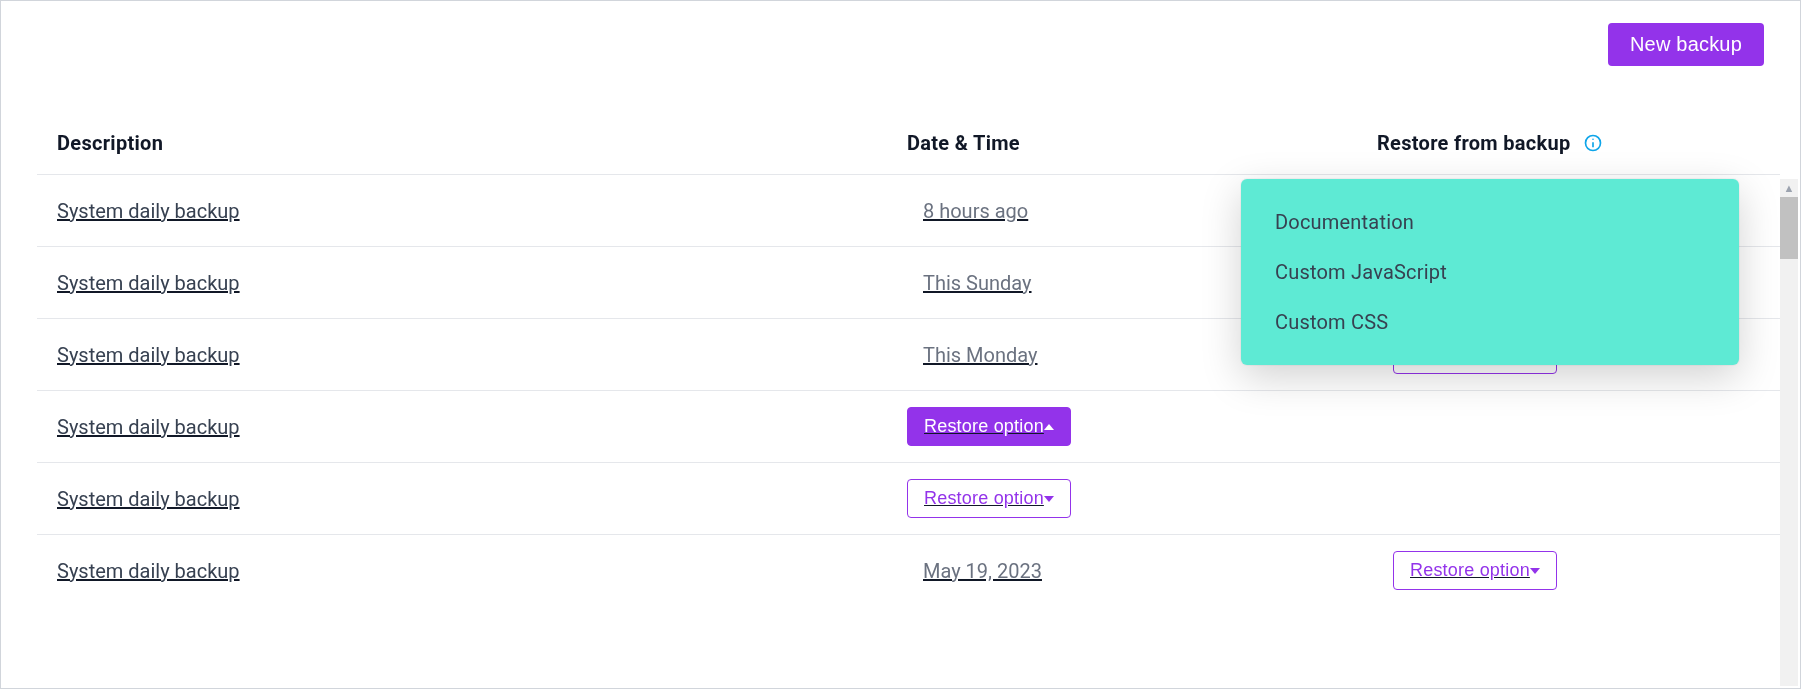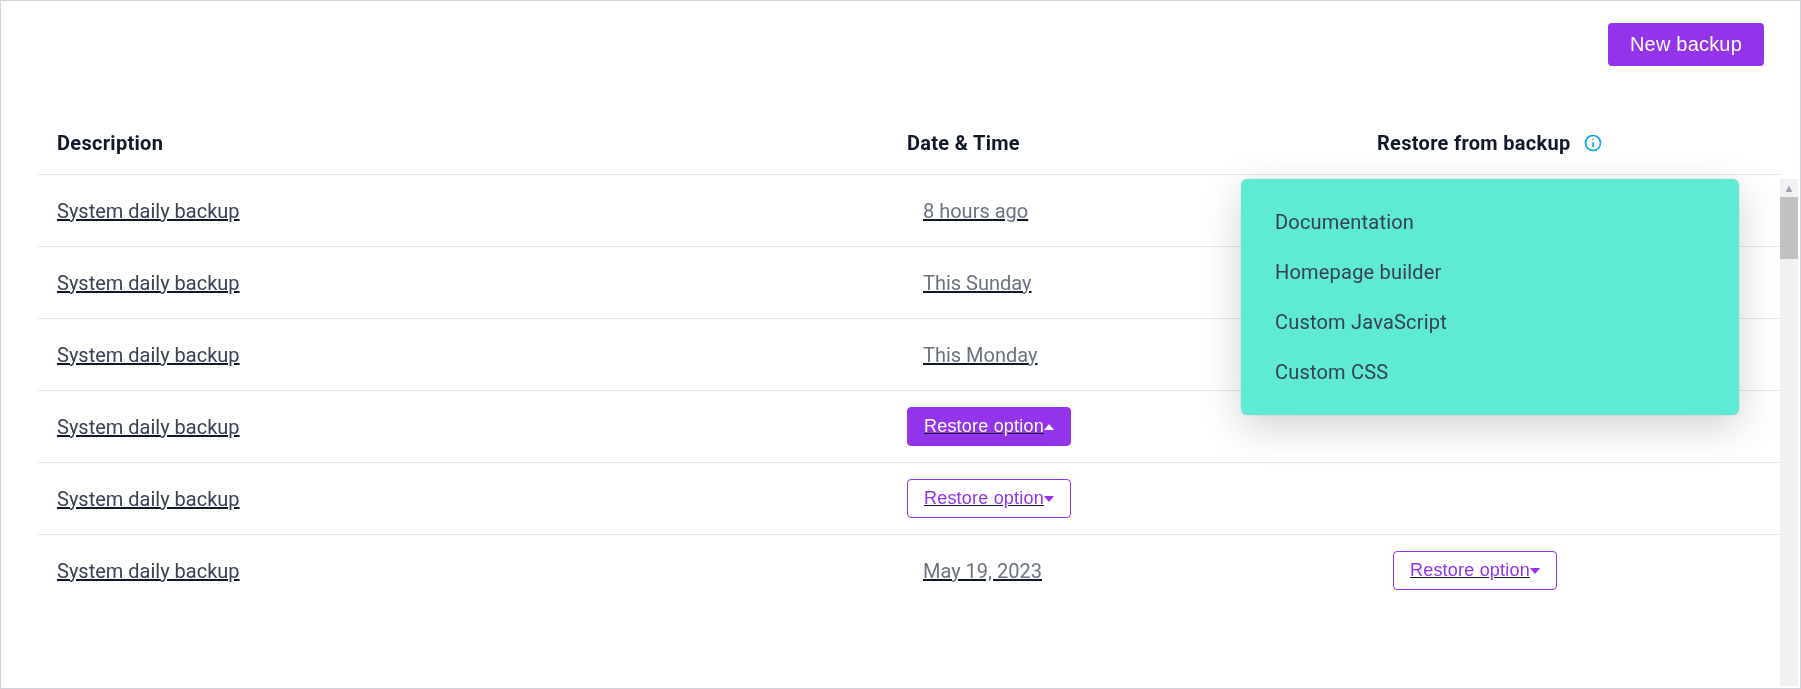--- a/index.html
+++ b/index.html
@@ -237,21 +237,20 @@
               <span>Restore option</span>
               <span class="caret caret-down-outline"></span>
             </button>
           </div>
         </div>
       </div>
   </div>
 
   <div class="dropdown" id="dropdown">
       <div class="dropdown-item">Documentation</div>
-      <div class="dropdown-item">Homepage builder</div>
       <div class="dropdown-item">Custom JavaScript</div>
       <div class="dropdown-item">Custom CSS</div>
     </div>
 
   <div class="scrollbar-track">
     <div class="scrollbar-arrow">▲</div>
     <div class="scrollbar-thumb"></div>
   </div>
 
 </div>

